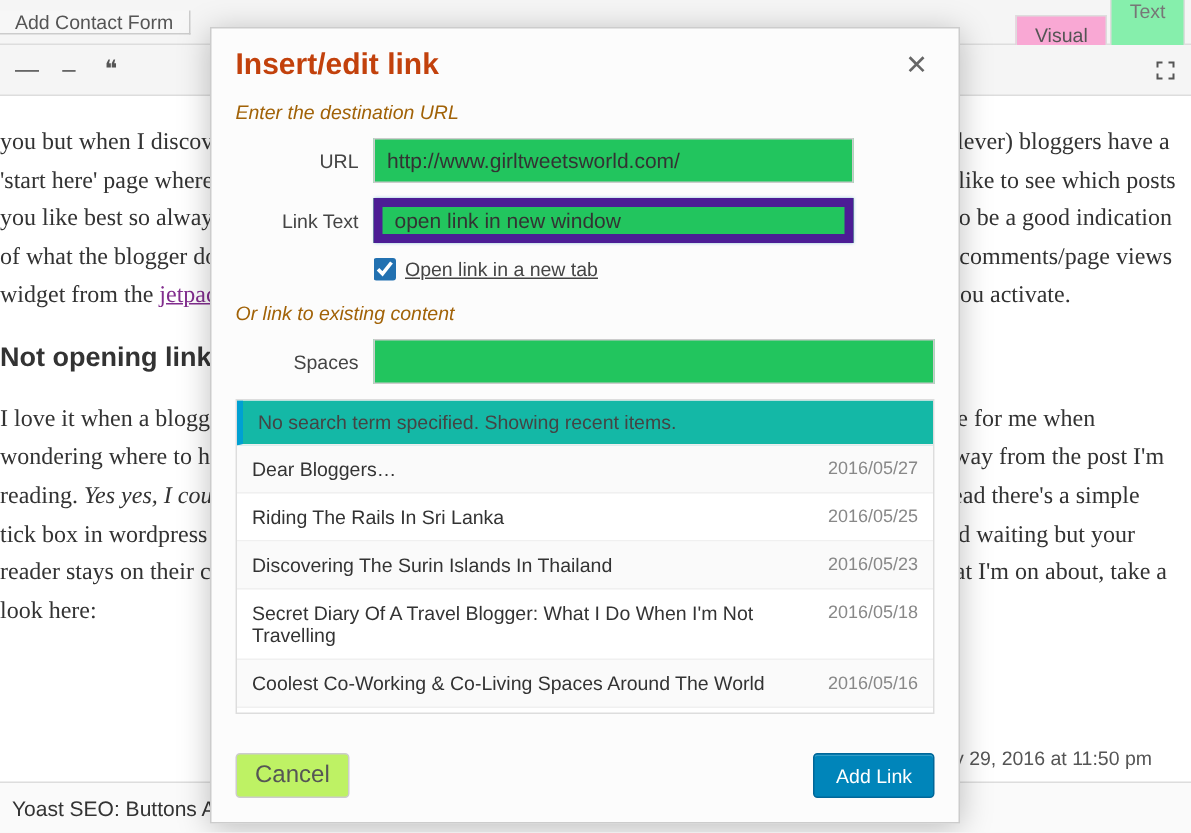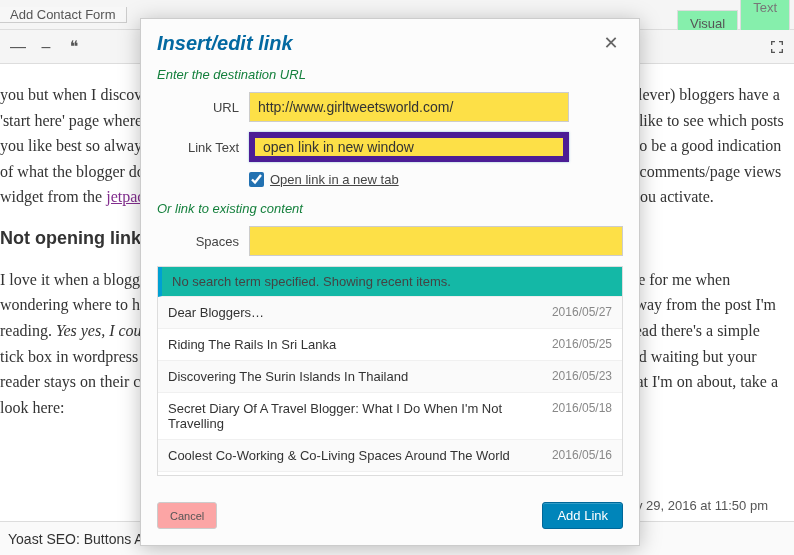--- a/index.html
+++ b/index.html
@@ -24,21 +24,21 @@
   .btn-media {
     background:#f7f7f7; border:1px solid #ccc; border-left:none;
     border-top:none; padding:4px 10px; font-size:13px; color:#555;
     height:16px; display:flex; align-items:center;
   }
   .ed-tabs { display:flex; gap:2px; }
   .ed-tab {
     background:#86efac; color:#777; padding:5px 12px; font-size:13px;
     border:1px solid #ddd; border-bottom:none; cursor:pointer;
   }
-  .ed-tab.active { background:#86efac; color:#555;margin-top:16px; }
+  .ed-tab.active { background:#f9a8d4; color:#555;margin-top:16px; }
 
   .format-toolbar {
     height:34px; background:#f5f5f5; border-bottom:1px solid #ddd;
     display:flex; align-items:center; gap:4px; padding:0 4px;
     position:relative;
   }
   .t-quote { font-family:Georgia, serif; font-size:20px; color:#555; line-height:10px;}
   .t-dfw {
     position:absolute; right:6px; top:6px; width:22px; height:22px;
     display:flex; align-items:center; justify-content:center; cursor:pointer;
@@ -77,35 +77,35 @@
     left:140px; top:18px;
     width:500px;
     background:#fcfcfc;
     border:1px solid #ccc;
     box-shadow:0 3px 20px rgba(0,0,0,.25);
   }
   .m-head {
     display:flex; align-items:center; justify-content:space-between;
     padding:12px 16px 10px;
   }
-  .m-head h1 { font-size:20px; font-weight:600; color:#0369a1;font-style:italic; }
+  .m-head h1 { font-size:20px; font-weight:600; color:#c2410c; }
   .m-close {
     font-size:18px; color:#666; cursor:pointer; background:none; border:none;
     width:24px; height:24px;
   }
   .m-body { padding:0 16px 12px; }
-  .hint { color:#15803d; font-style:italic; font-size:13px; margin:2px 0 10px; }
+  .hint { color:#a16207; font-style:italic; font-size:13px; margin:2px 0 10px; }
 
   .row { display:flex; align-items:center; margin-bottom:10px; }
   .row label {
     width:82px; text-align:right; margin-right:10px; color:#444; font-size:13px;
   }
   .row input[type=text] {
     flex:1 1 auto; padding:5px 8px; border:1px solid #ccc; font-size:14px;
-    color:#333; height:30px; background:#fde047;
+    color:#333; height:30px; background:#22c55e;
   }
   .row input.focused {
     border:6px solid #4c1d95; outline:none; box-shadow:0 0 2px rgba(30,140,190,.5);
     max-width:320px;
   }
   .row-url input { max-width:320px; }
   .check-row { display:flex; align-items:center; margin:0 0 14px 92px; gap:6px; font-size:13px;text-decoration:underline;}
   .check-row input { accent-color:#2271b1; width:15px; height:15px; }
 
   .search-row label { width:82px; text-align:right; margin-right:10px;}
@@ -125,22 +125,22 @@
     cursor:pointer;
   }
   .item:nth-child(odd) { background:#fafafa; }
   .item .t { color:#333; padding-right:14px; }
   .item .d { color:#888; font-size:12px; white-space:nowrap; }
 
   .m-foot {
     display:flex; justify-content:space-between; padding:14px 16px 16px;
   }
   .btn-secondary {
-    background:#fca5a5; border:1px solid #ccc; color:#555;
-    padding:5px 12px; font-size:11px; cursor:pointer; border-radius:3px;
+    background:#bef264; border:1px solid #ccc; color:#555;
+    padding:5px 12px; font-size:16px; cursor:pointer; border-radius:3px;
   }
   .btn-primary {
     background:#0085ba; border:1px solid #006799; color:#fff;
     padding:5px 14px; font-size:13px; font-weight:400; cursor:pointer;
     border-radius:3px; box-shadow:inset 0 1px 0 rgba(255,255,255,.2);
   }
 
   .trow { display:flex; gap:8px; align-items:center; padding-left:4px;}
   .tb { width:20px; text-align:center; font-size:16px; color:#555; cursor:pointer;}
 </style>

